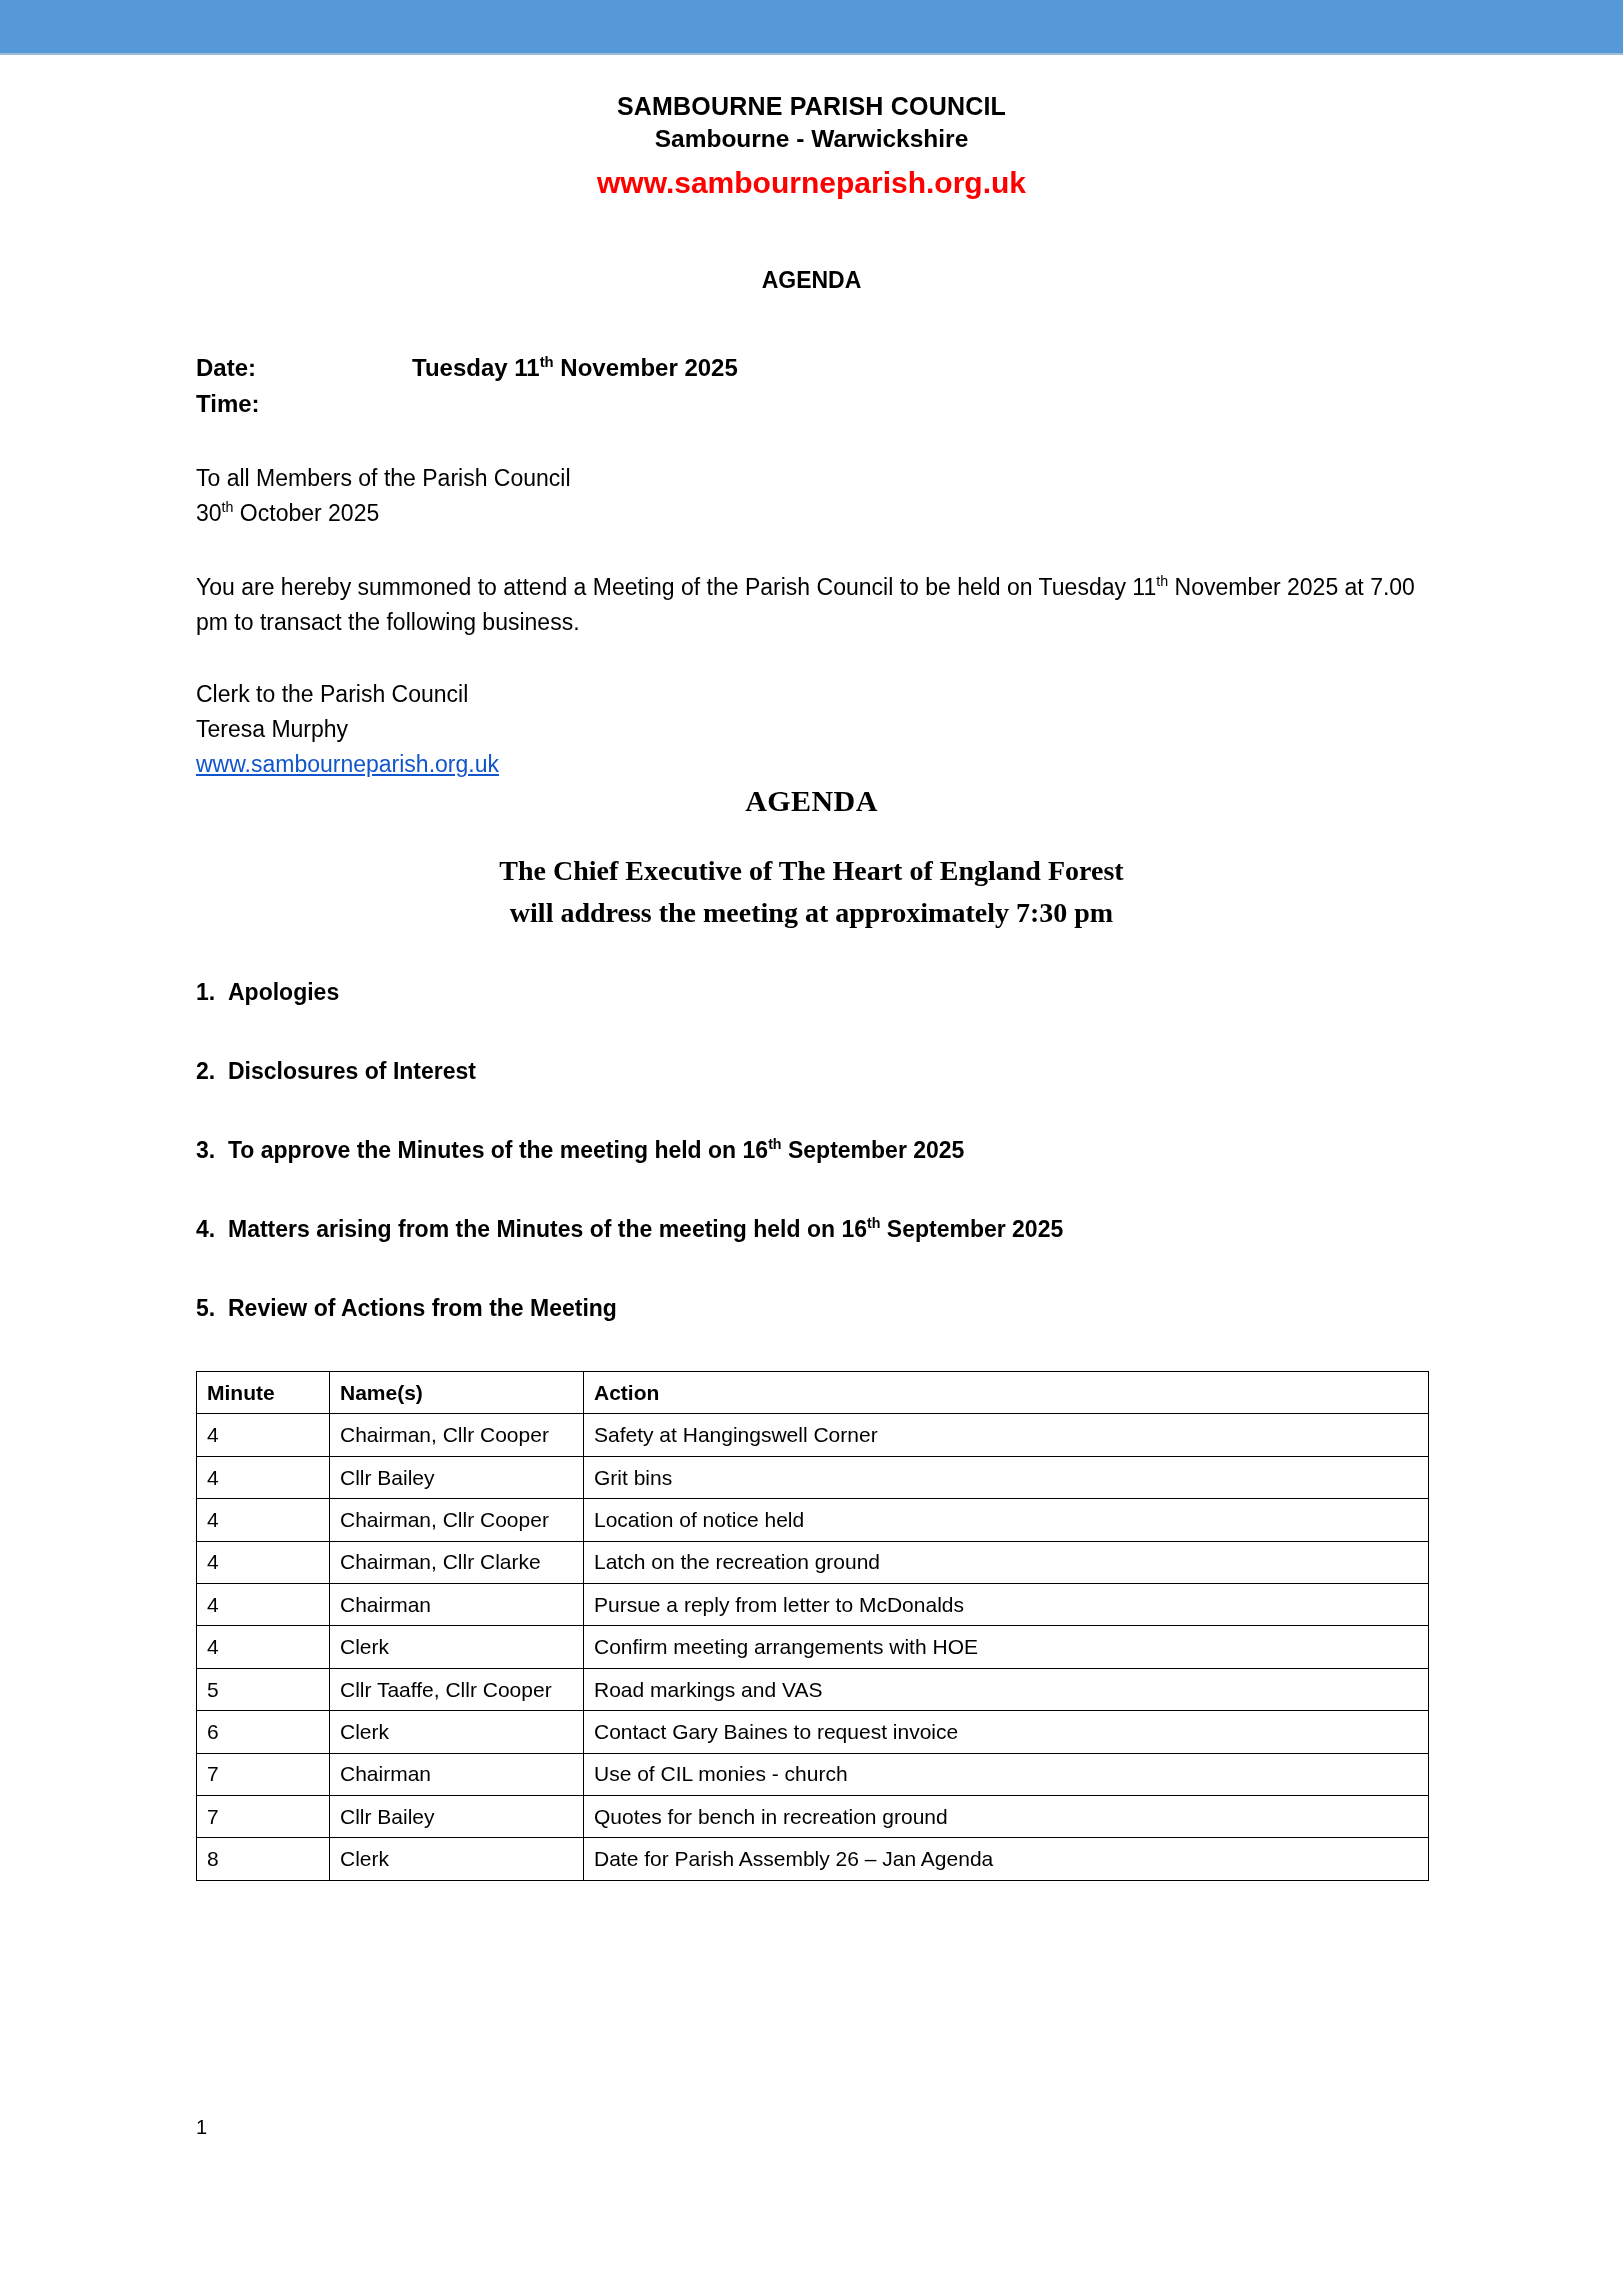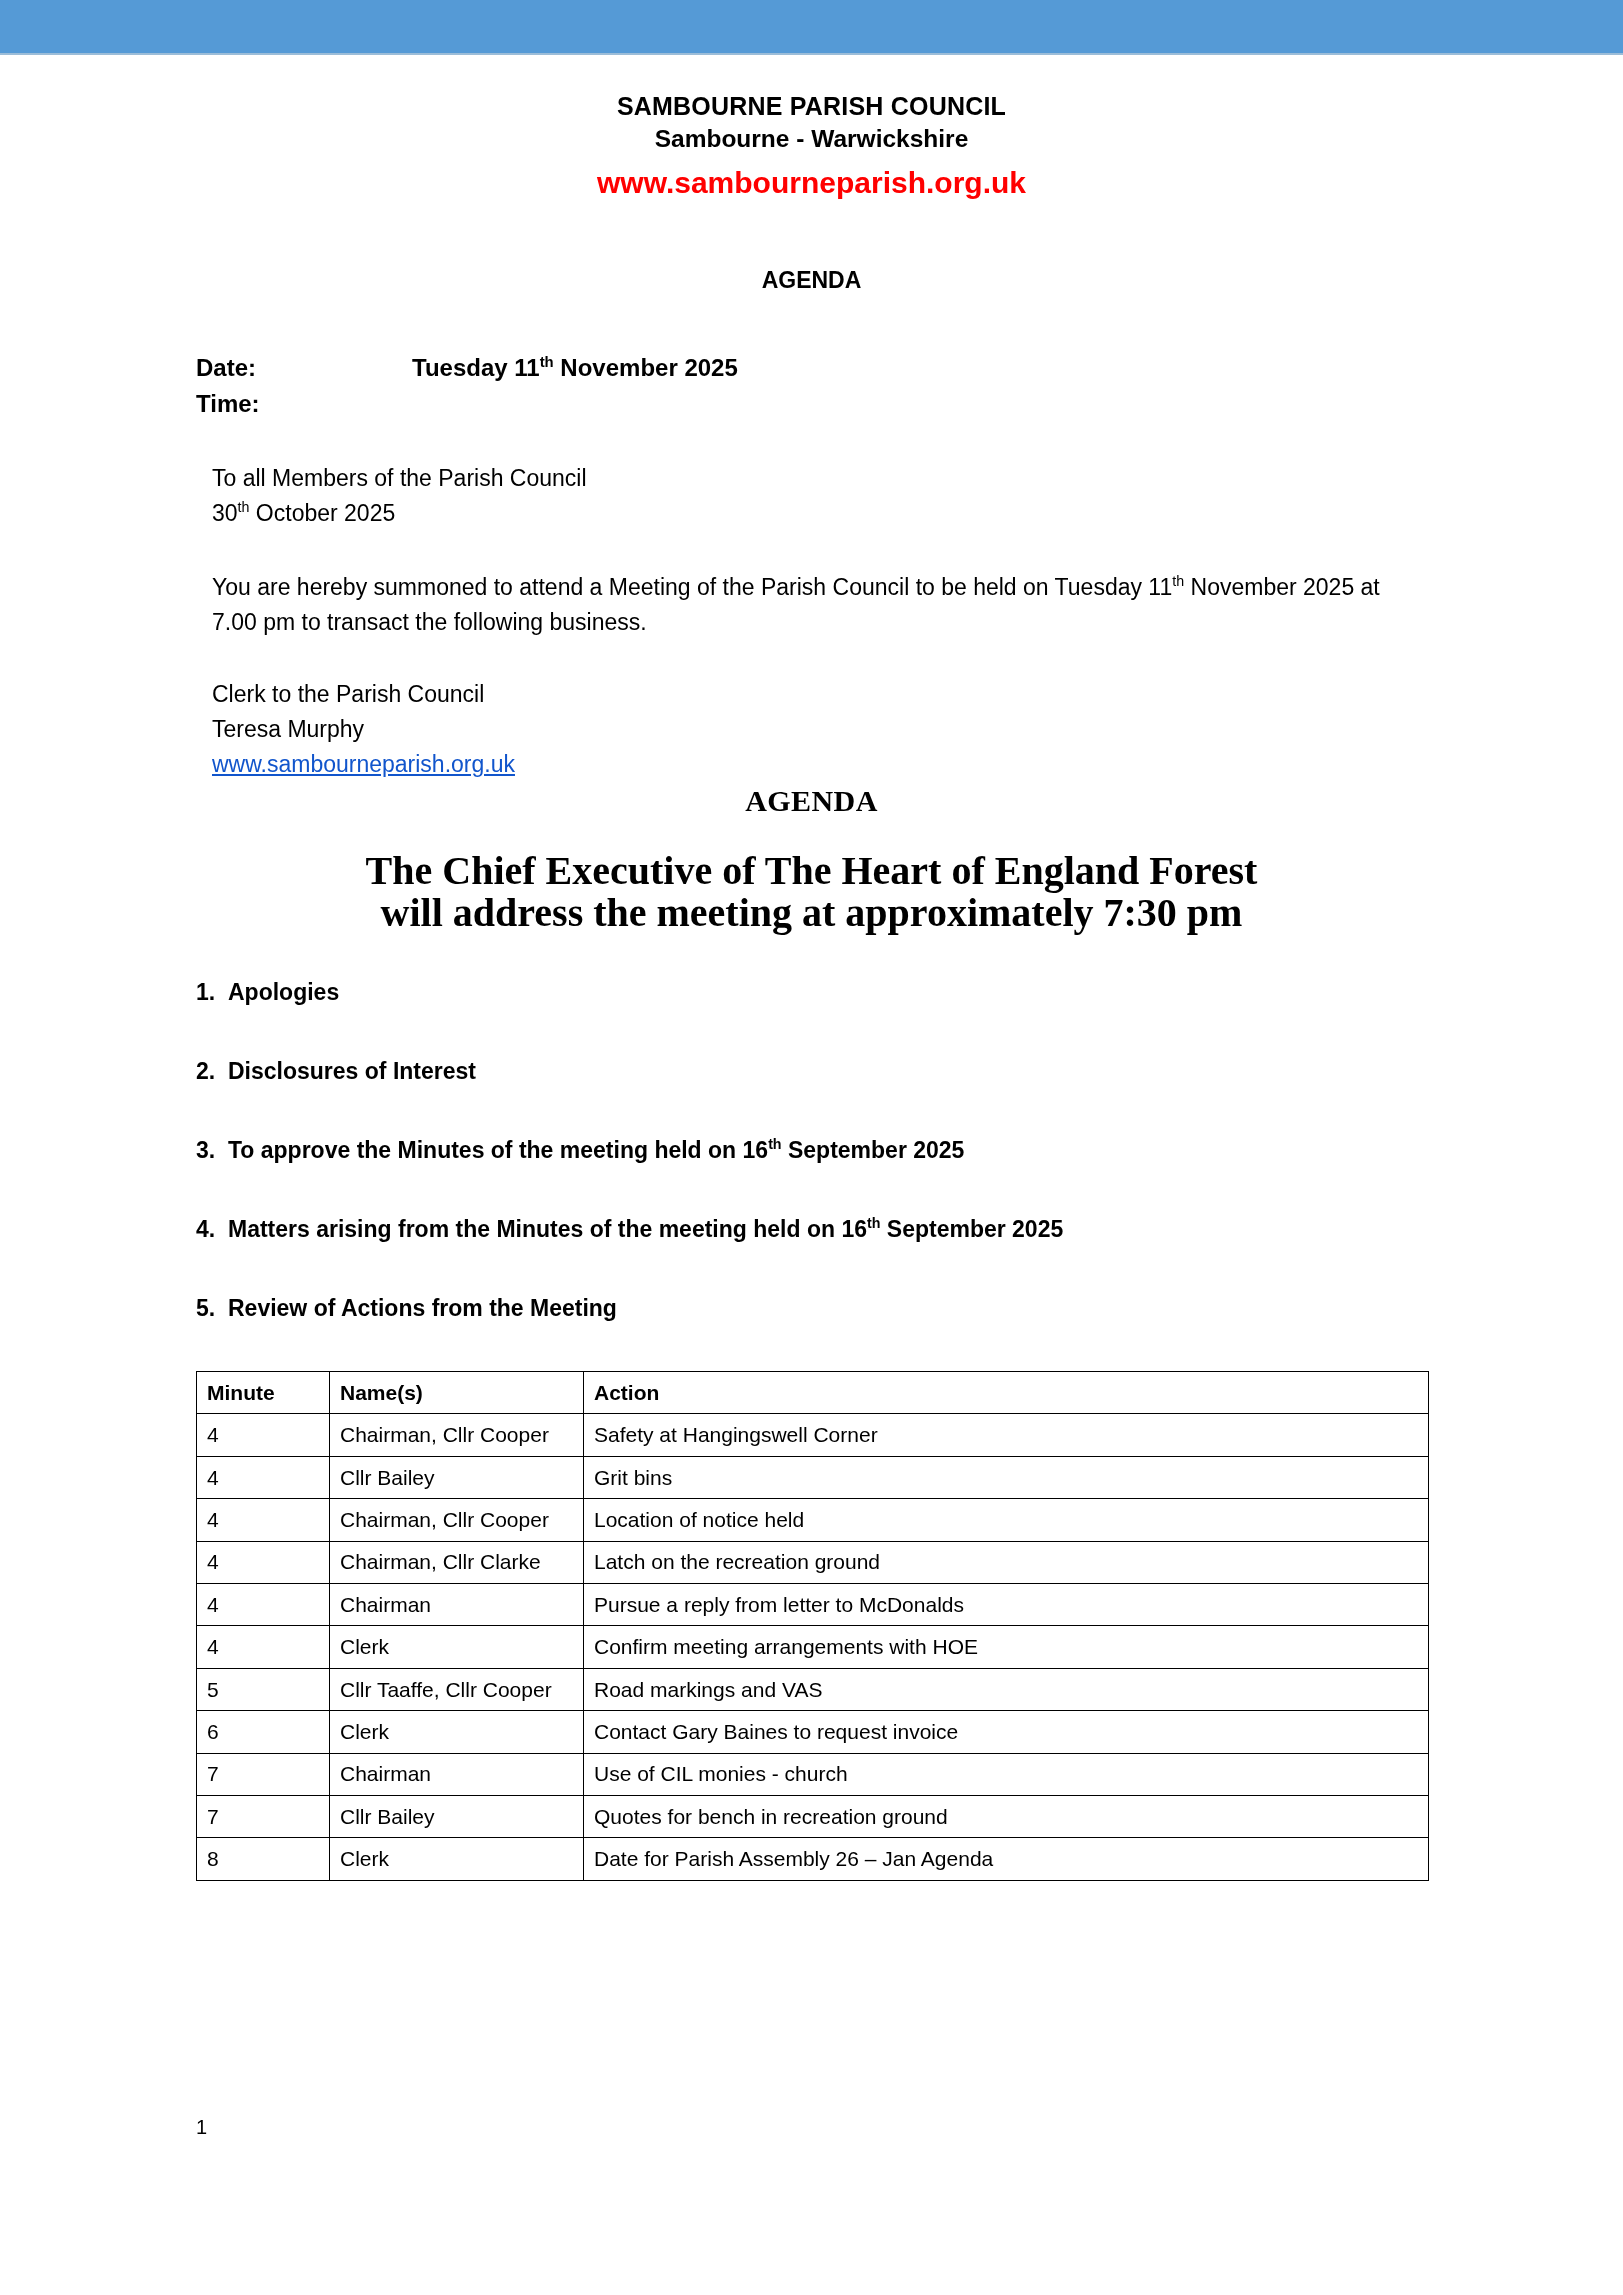--- a/index.html
+++ b/index.html
@@ -95,21 +95,20 @@
     gap: 16px;
   }
   .dt-label { width: 200px; flex: 0 0 200px; }
   .dt-value { flex: 1 1 auto; }
 
   .dt-first { margin-top: 56px; }
 
   .para {
     font-size: 23px;
     line-height: 35px;
-    margin-left: 16px;
   }
   .gap-1 { height: 39px; }
   .gap-2 { height: 39px; }
   .gap-3 { height: 37px; }
 
   .link {
     color: #1155CC;
     text-decoration: underline;
   }
 
@@ -118,21 +117,21 @@
     font-family: "Liberation Serif", serif;
     font-size: 30px;
     font-weight: bold;
     margin-top: 1.7px;
     letter-spacing: 0.4px;
   }
 
   .speaker {
     text-align: center;
     font-family: "Liberation Serif", serif;
-    font-size: 40px;
+    font-size: 28px;
     font-weight: bold;
     line-height: 42px;
     margin-top: 32px;
   }
 
   .items {
     margin-top: 42px;
   }
   .item {
     font-size: 23px;

